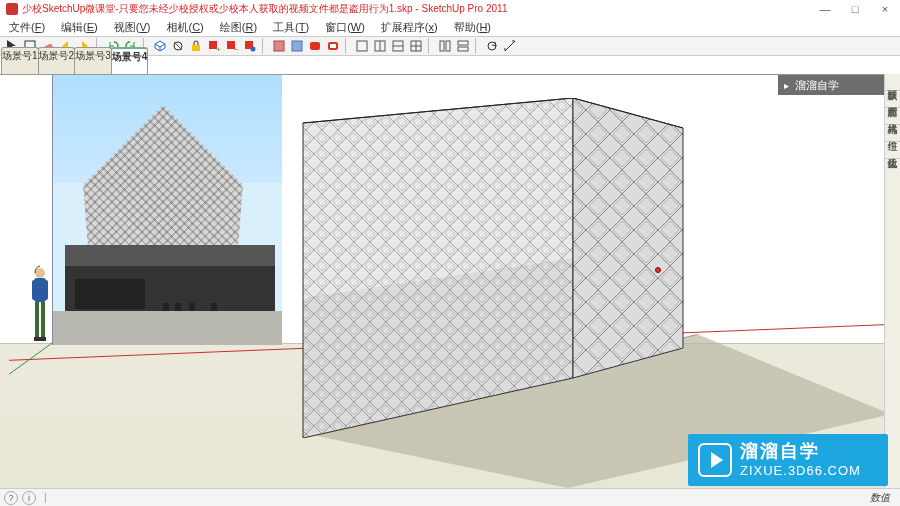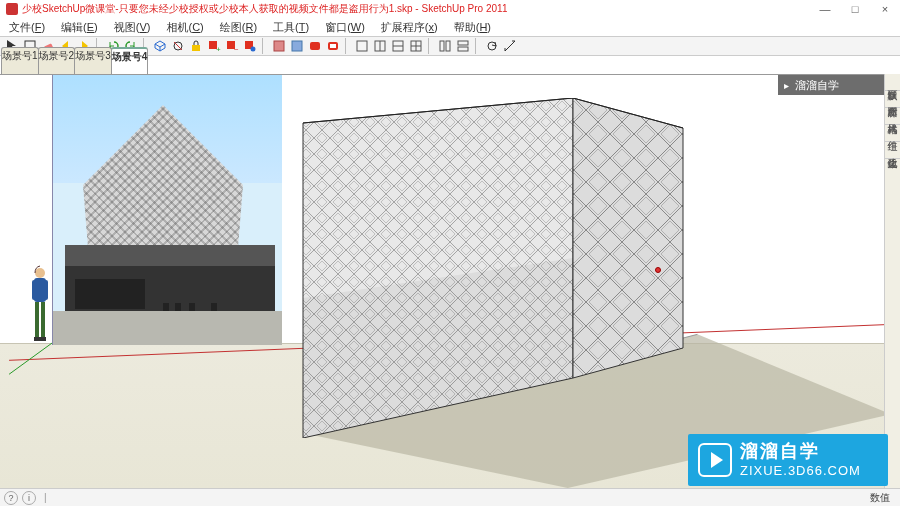--- a/index.html
+++ b/index.html
@@ -30,21 +30,21 @@
   .cube { position:absolute; left:298px; top:23px; width:390px; height:340px; }
   .cube svg { width:100%; height:100%; }
   .scale-fig { position:absolute; left:29px; top:190px; width:22px; height:78px; }
   .panel-header { position:absolute; right:0; top:0; width:122px; height:20px; background:#6d6d6d; color:#fff; display:flex; align-items:center; padding:0 6px; font-size:11px; }
   .panel-header .arrow { margin-right:6px; font-size:10px; }
   .panel-header .close { margin-left:auto; font-size:13px; color:#ccc; }
   .right-tabs { position:absolute; right:0; top:0; bottom:18px; width:16px; background:#f1efe4; display:flex; flex-direction:column; border-left:1px solid #ccc; }
   .right-tab { writing-mode: vertical-rl; padding:8px 1px; font-size:10px; color:#555; border-bottom:1px solid #ccc; text-align:center; }
   .status-bar { position:absolute; left:0; right:0; bottom:0; height:18px; background:#f4f4f4; border-top:1px solid #ccc; display:flex; align-items:center; padding:0 4px; font-size:10px; color:#444; }
   .status-bar .sbtn { width:14px; height:14px; border:1px solid #aaa; border-radius:50%; display:flex; align-items:center; justify-content:center; margin-right:4px; font-size:9px; color:#666;}
-  .status-right { margin-left:auto; padding-right:6px; }
+  .status-right { margin-left:auto; padding-right:6px;font-style:italic; }
   .watermark { position:absolute; right:12px; bottom:20px; width:200px; height:52px; background:#1da6e0; color:#fff; display:flex; align-items:center; padding:6px 10px; border-radius:2px;margin-left:17px; }
   .watermark .playicon { width:34px; height:34px; border:2px solid #fff; border-radius:6px; display:flex; align-items:center; justify-content:center; margin-right:8px; }
   .watermark .playicon::before { content:""; border-left:12px solid #fff; border-top:8px solid transparent; border-bottom:8px solid transparent; margin-left:3px;}
   .watermark .txt { display:flex; flex-direction:column; line-height:1.2; }
   .watermark .txt .big { font-size:18px; font-weight:700; letter-spacing:2px; }
   .watermark .txt .small { font-size:13px; letter-spacing:1px; }
   .origin-dot { position:absolute; width:6px; height:6px; background:#d33; border-radius:50%; border:1px solid #900;}
 </style>
 </head>
 <body>

